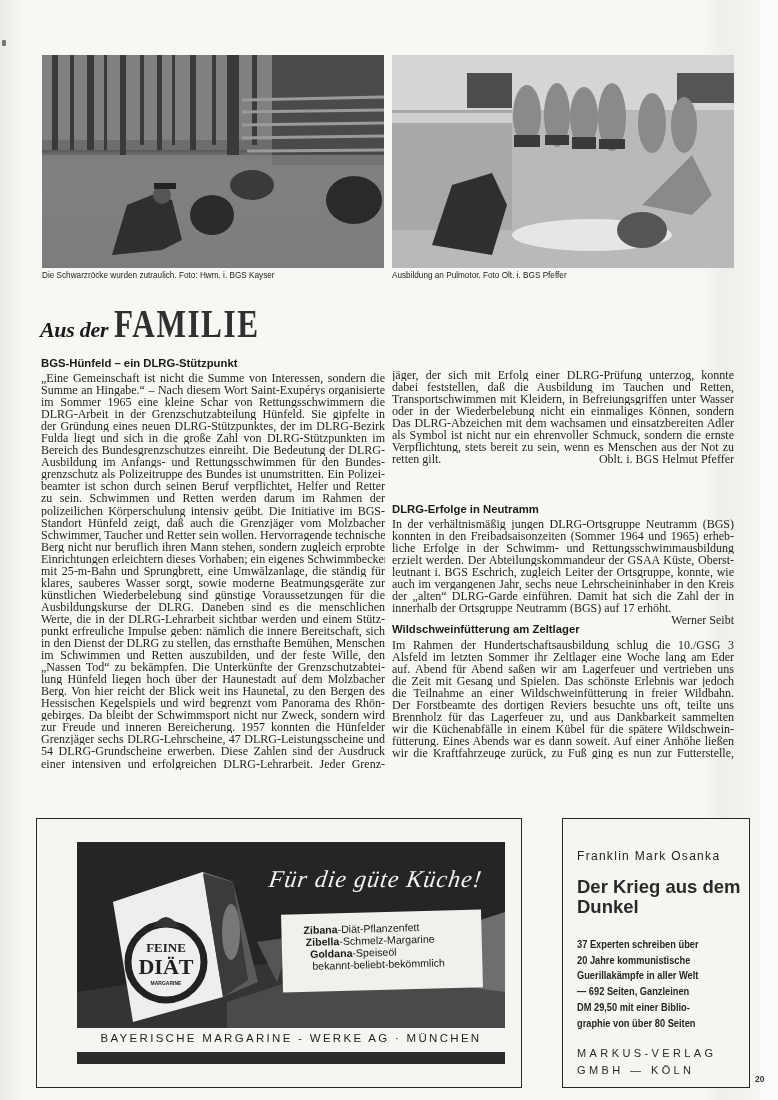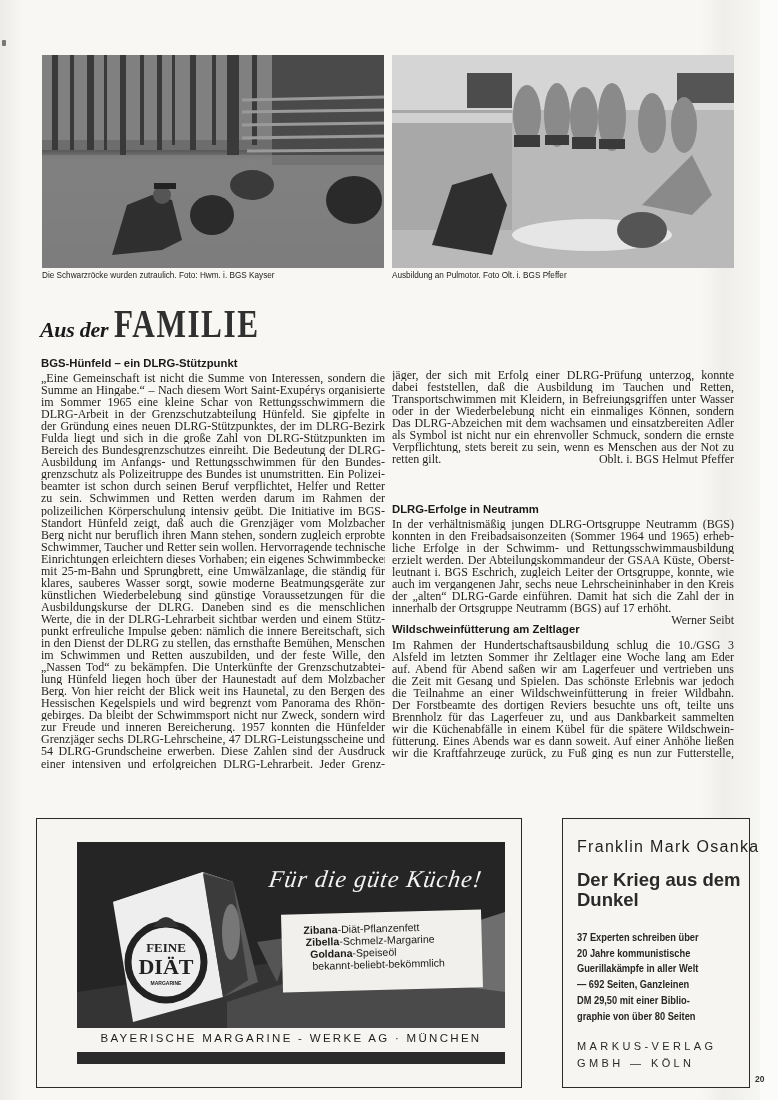--- a/index.html
+++ b/index.html
@@ -49,21 +49,21 @@
   .marg-dark { position:absolute; left:0; top:0; width:428px; height:186px; background:#252525; overflow:hidden; }
   .marg-script { position:absolute; left:192px; top:24px; font-family:"Liberation Serif", serif; font-style:italic; font-size:24px; color:#f2f2f2; letter-spacing:1px; white-space:nowrap; transform:skewX(-8deg); }
   .marg-label { position:absolute; left:205px; top:70px; width:200px; height:78px; background:#f1f0ec; transform:rotate(-1.5deg); }
   .marg-label .row { font-family:"Liberation Sans", sans-serif; font-size:10.6px; line-height:12px; color:#1a1a1a; white-space:nowrap; }
   .marg-label .row b { font-weight:bold; }
   .marg-footer { position:absolute; left:0; top:190px; width:428px; text-align:center; font-family:"Liberation Sans", sans-serif; font-size:11.5px; letter-spacing:2.3px; color:#1f1f1f; white-space:nowrap; }
   .marg-bar { position:absolute; left:0; top:210px; width:428px; height:12px; background:#2b2b2b; }
   .box-svg { position:absolute; left:16px; top:10px; width:200px; height:170px; }
 
   .book { position:absolute; left:14px; top:14px; width:164px; font-family:"Liberation Sans", sans-serif; color:#1f1f1f; }
-  .book .author { font-size:16px; letter-spacing:1.3px; margin-top:5px; white-space:nowrap; }
+  .book .author { font-size:12px; letter-spacing:1.3px; margin-top:16px; white-space:nowrap; }
   .book .title { font-size:18.5px; font-weight:bold; line-height:20px; margin-top:14px; color:#2a2a2a; }
   .book .desc { font-size:10.3px; font-weight:bold; line-height:15.7px; margin-top:20px; color:#262626; transform:scaleX(0.9); transform-origin:left; width:180px; }
   .book .pub { font-size:11px; letter-spacing:3.4px; line-height:17px; margin-top:14px; color:#2a2a2a; white-space:nowrap; }
 
   .page-number { position:absolute; left:755px; top:1074px; font-family:"Liberation Sans", sans-serif; font-size:8.5px; font-weight:bold; color:#333; }
   .tiny-mark { position:absolute; left:2px; top:40px; width:4px; height:6px; background:#777; border-radius:1px; }
 </style>
 </head>
 <body>
 
@@ -159,22 +159,22 @@
   <span class="ln">DLRG-Arbeit in der Grenzschutzabteilung Hünfeld. Sie gipfelte in</span>
   <span class="ln">der Gründung eines neuen DLRG-Stützpunktes, der im DLRG-Bezirk</span>
   <span class="ln">Fulda liegt und sich in die große Zahl von DLRG-Stützpunkten im</span>
   <span class="ln">Bereich des Bundesgrenzschutzes einreiht. Die Bedeutung der DLRG-</span>
   <span class="ln">Ausbildung im Anfangs- und Rettungsschwimmen für den Bundes-</span>
   <span class="ln">grenzschutz als Polizeitruppe des Bundes ist unumstritten. Ein Polizei-</span>
   <span class="ln">beamter ist schon durch seinen Beruf verpflichtet, Helfer und Retter</span>
   <span class="ln">zu sein. Schwimmen und Retten werden darum im Rahmen der</span>
   <span class="ln">polizeilichen Körperschulung intensiv geübt. Die Initiative im BGS-</span>
   <span class="ln">Standort Hünfeld zeigt, daß auch die Grenzjäger vom Molzbacher</span>
+  <span class="ln">Schwimmer, Taucher und Retter sein wollen. Hervorragende technische</span>
   <span class="ln">Berg nicht nur beruflich ihren Mann stehen, sondern zugleich erprobte</span>
-  <span class="ln">Schwimmer, Taucher und Retter sein wollen. Hervorragende technische</span>
   <span class="ln">Einrichtungen erleichtern dieses Vorhaben; ein eigenes Schwimmbecken</span>
   <span class="ln">mit 25-m-Bahn und Sprungbrett, eine Umwälzanlage, die ständig für</span>
   <span class="ln">klares, sauberes Wasser sorgt, sowie moderne Beatmungsgeräte zur</span>
   <span class="ln">künstlichen Wiederbelebung sind günstige Voraussetzungen für die</span>
   <span class="ln">Ausbildungskurse der DLRG. Daneben sind es die menschlichen</span>
   <span class="ln">Werte, die in der DLRG-Lehrarbeit sichtbar werden und einem Stütz-</span>
   <span class="ln">punkt erfreuliche Impulse geben: nämlich die innere Bereitschaft, sich</span>
   <span class="ln">in den Dienst der DLRG zu stellen, das ernsthafte Bemühen, Menschen</span>
   <span class="ln">im Schwimmen und Retten auszubilden, und der feste Wille, den</span>
   <span class="ln">„Nassen Tod“ zu bekämpfen. Die Unterkünfte der Grenzschutzabtei-</span>

